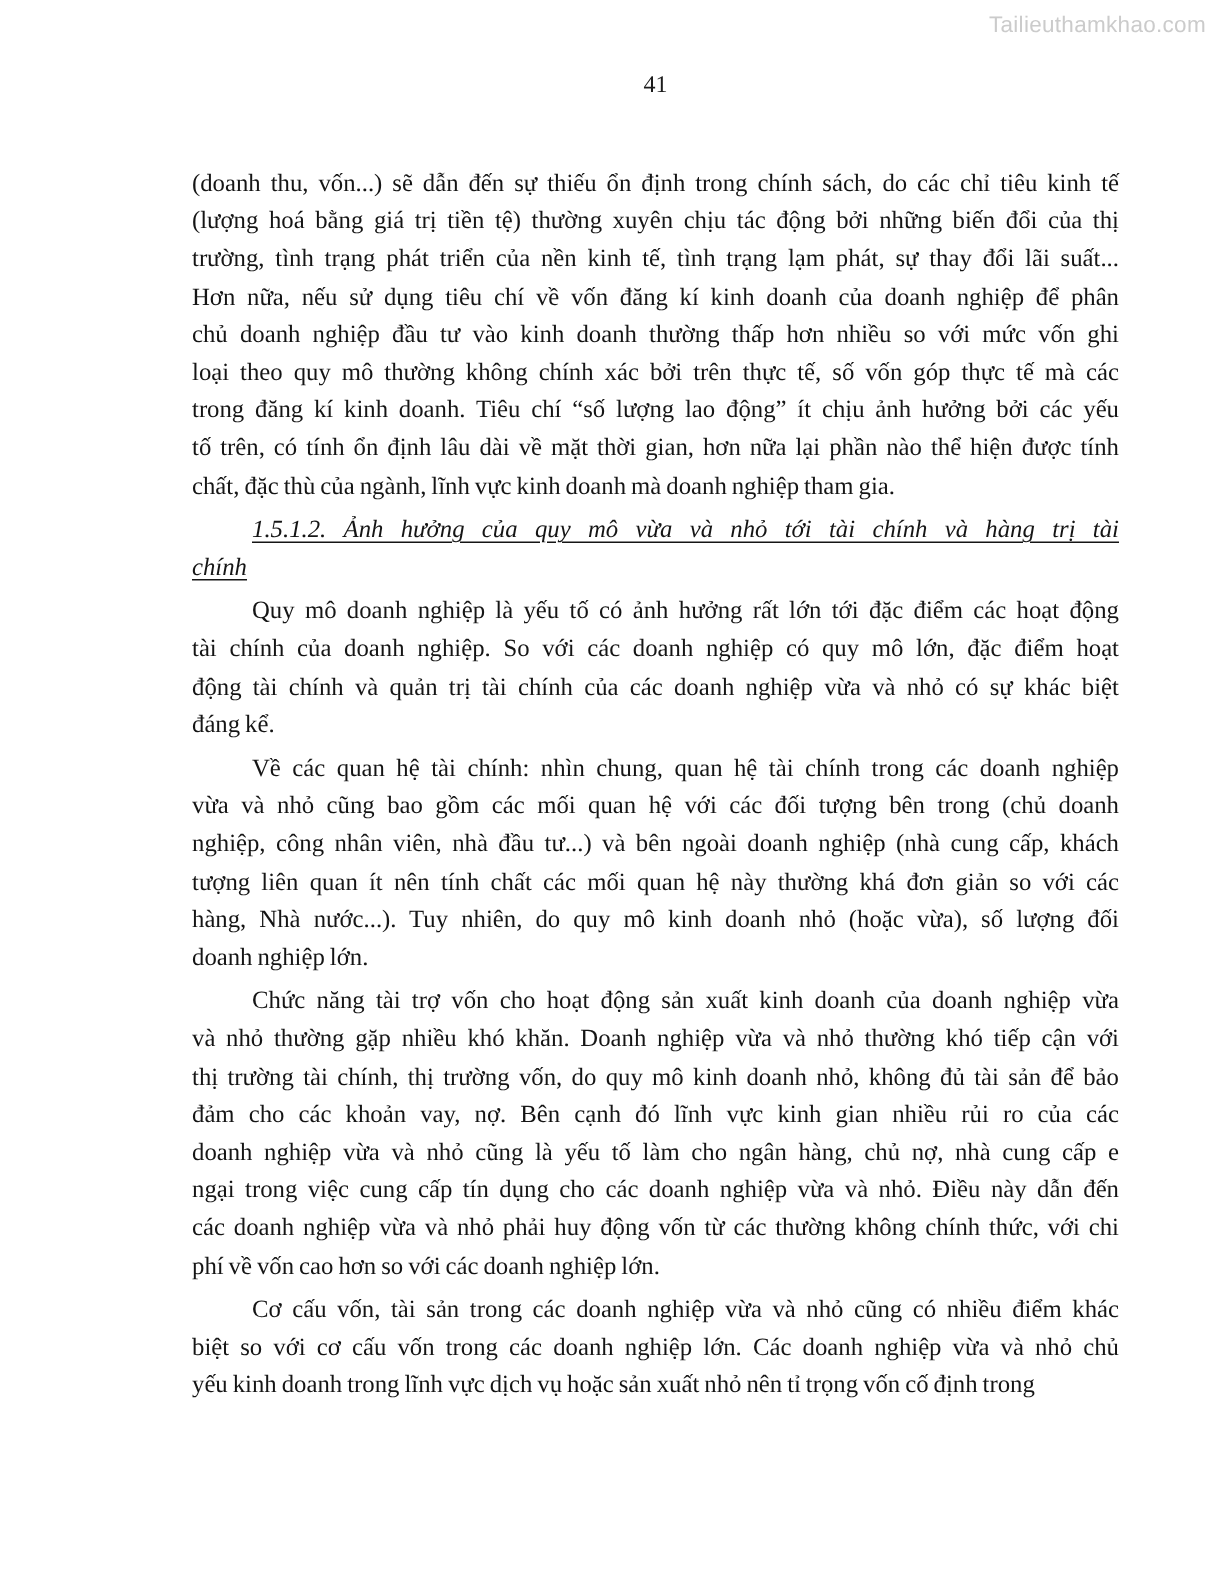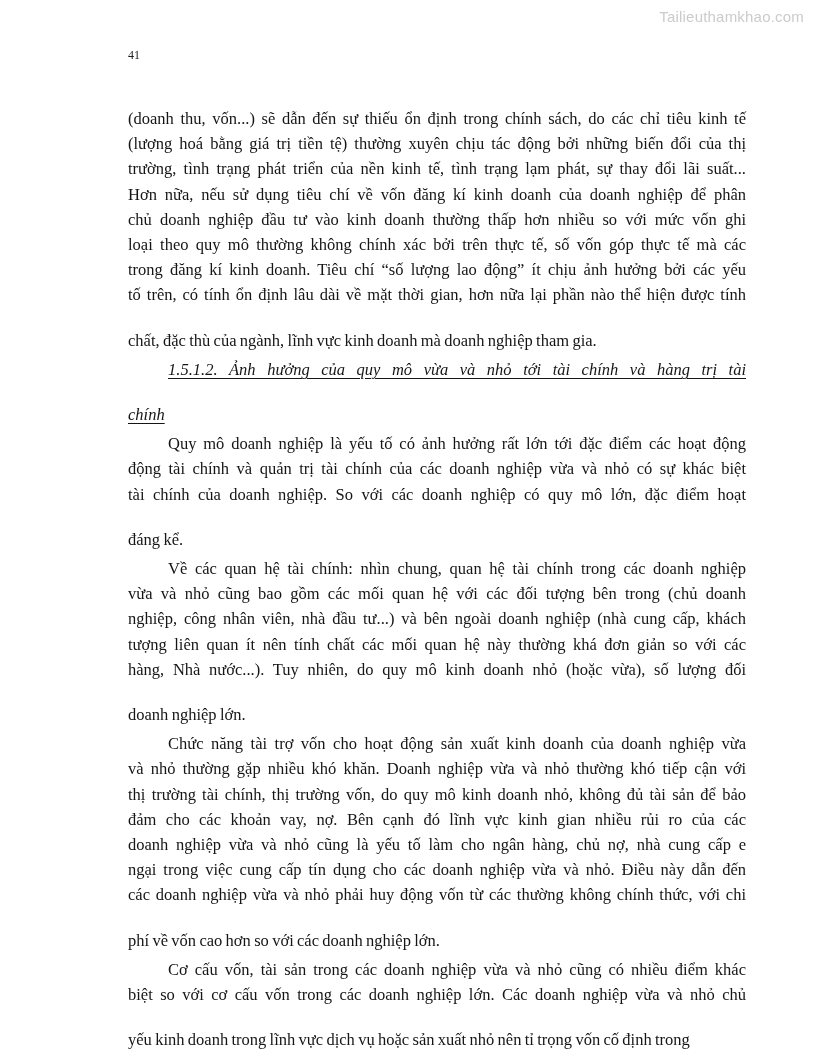--- a/index.html
+++ b/index.html
@@ -25,22 +25,22 @@
     color: #cbcbcb;
     letter-spacing: 0.2px;
   }
   .content {
     position: absolute;
     left: 128px;
     top: 48px;
     width: 618px;
   }
   .page-number {
-    text-align: left;
-    font-size: 12px;
+    text-align: center;
+    font-size: 16px;
     color: #1c1c1c;
     margin-bottom: 43px;
   }
   .doc-body {
     font-size: 16.5px;
   }
   .paragraph + .paragraph {
     margin-top: 4px;
   }
   .line {
@@ -48,21 +48,20 @@
     text-align: justify;
     text-align-last: justify;
     word-spacing: -0.8px;
     white-space: normal;
   }
   .line.first {
     text-indent: 40px;
   }
   .line.last {
     text-align-last: left;
-    margin-top: 20px;
   }
   .paragraph.heading .line {
     font-style: italic;
     text-decoration: underline;
     text-underline-offset: 3px;
     text-decoration-thickness: 1px;
   }
 </style>
 </head>
 <body>
@@ -84,22 +83,22 @@
           <div class="line">trong đăng kí kinh doanh. Tiêu chí “số lượng lao động” ít chịu ảnh hưởng bởi các yếu</div>
           <div class="line">tố trên, có tính ổn định lâu dài về mặt thời gian, hơn nữa lại phần nào thể hiện được tính</div>
           <div class="line last">chất, đặc thù của ngành, lĩnh vực kinh doanh mà doanh nghiệp tham gia.</div>
         </div>
         <div class="paragraph heading">
           <div class="line first">1.5.1.2. Ảnh hưởng của quy mô vừa và nhỏ tới tài chính và hàng trị tài</div>
           <div class="line last">chính</div>
         </div>
         <div class="paragraph">
           <div class="line first">Quy mô doanh nghiệp là yếu tố có ảnh hưởng rất lớn tới đặc điểm các hoạt động</div>
+          <div class="line">tài chính của doanh nghiệp. So với các doanh nghiệp có quy mô lớn, đặc điểm hoạt</div>
           <div class="line">động tài chính và quản trị tài chính của các doanh nghiệp vừa và nhỏ có sự khác biệt</div>
-          <div class="line">tài chính của doanh nghiệp. So với các doanh nghiệp có quy mô lớn, đặc điểm hoạt</div>
           <div class="line last">đáng kể.</div>
         </div>
         <div class="paragraph">
           <div class="line first">Về các quan hệ tài chính: nhìn chung, quan hệ tài chính trong các doanh nghiệp</div>
           <div class="line">vừa và nhỏ cũng bao gồm các mối quan hệ với các đối tượng bên trong (chủ doanh</div>
           <div class="line">nghiệp, công nhân viên, nhà đầu tư...) và bên ngoài doanh nghiệp (nhà cung cấp, khách</div>
           <div class="line">tượng liên quan ít nên tính chất các mối quan hệ này thường khá đơn giản so với các</div>
           <div class="line">hàng, Nhà nước...). Tuy nhiên, do quy mô kinh doanh nhỏ (hoặc vừa), số lượng đối</div>
           <div class="line last">doanh nghiệp lớn.</div>
         </div>

